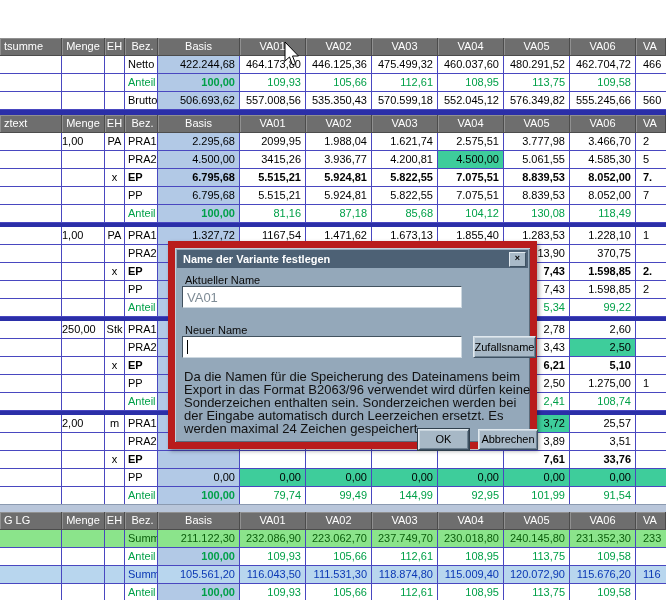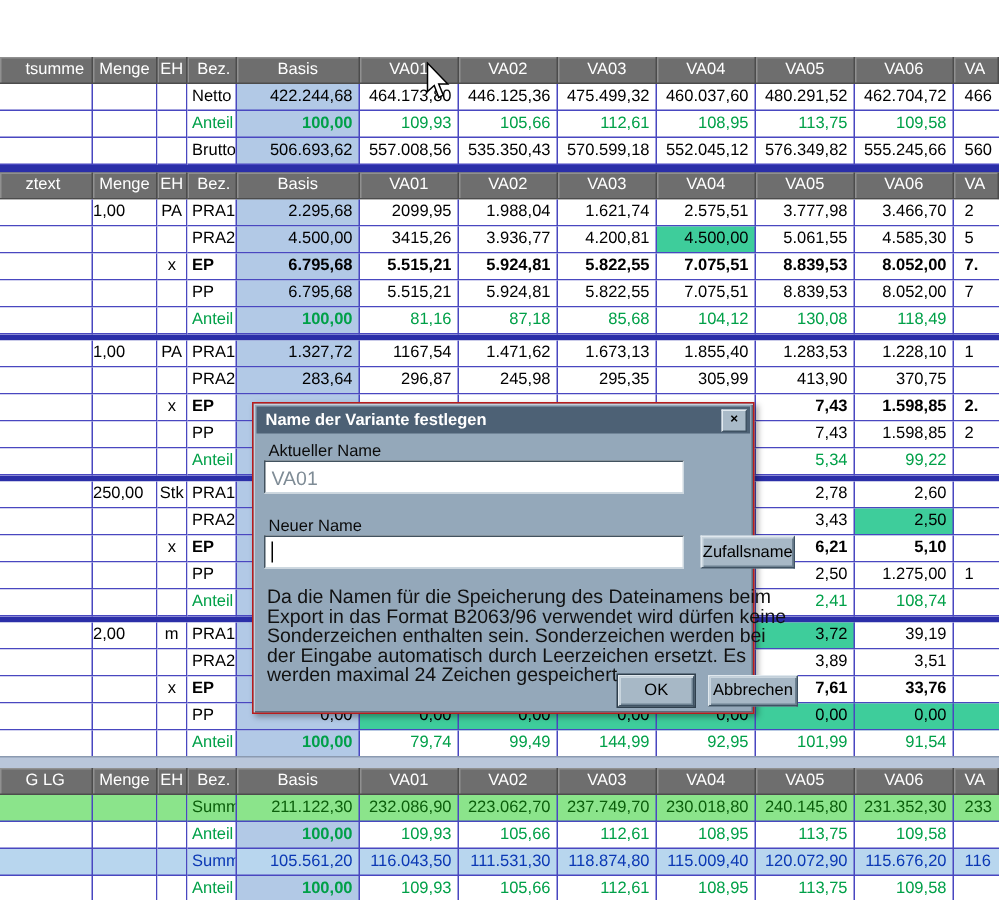--- a/index.html
+++ b/index.html
@@ -23,43 +23,43 @@
   .c-eh{width:20px;text-align:center;}
   .c-bez{width:33px;padding-left:3px;}
   .c-basis{width:82px;text-align:right;padding-right:4px;background:#b2c9e6;}
   .c-va{width:66px;text-align:right;padding-right:4px;}
   .c-part{width:30px;padding-left:7px;border-right:none;}
 
   
   .hdr{background:#6e6e6e;}
   .hdr .cell{background:#6e6e6e;color:#fff;border-right:1px solid #4c4c4c;border-bottom:1px solid #4c4c4c;
              box-shadow:inset 1px 1px 0 #909090;text-align:center;padding-right:0;font-size:11px;}
-  .hdr .c-label{text-align:left;padding-left:17px;}
+  .hdr .c-label{text-align:left;padding-left:4px;}
   .hdr .c-part{text-align:left;padding-left:7px;}
 
   
   .r-anteil .cell{color:#00a048;}
   .r-anteil .c-basis{font-weight:bold;}
   .r-ep .cell{font-weight:bold;}
   .r-ep .c-eh{font-weight:normal;}
   .r-summe-green .cell{background:#8be48b;color:#0b5e0b;}
   .r-summe-green .c-basis{background:#8be48b;}
   .r-summe-blue .cell{background:#b8d6ee;color:#0b38b4;}
   .r-summe-blue .c-basis{background:#b8d6ee;}
   .cell-green{background:#3ecd9b !important;}
   .r-clip{height:17px;}
   .r-clip .cell{border-bottom:none;}
 
   .sep{height:5px;background:#2b2fa8;}
   .sep-thin{height:4px;}
   .strip{height:8px;background:#b9c6da;border-top:1px solid #8b9ab0;box-sizing:border-box;}
 
   
-  .dialog{position:absolute;left:168px;top:268px;width:335px;height:208px;background:#94a8ba;
-          border:1px solid #b91c1c;box-sizing:border-box;
+  .dialog{position:absolute;left:168px;top:241px;width:369px;height:208px;background:#94a8ba;
+          border:7px solid #b91c1c;box-sizing:border-box;
           box-shadow:inset 1px 1px 0 #c3d0da,inset -1px -1px 0 #5a6c7c,2px 2px 4px rgba(0,0,0,.35);}
   .dlg-title{position:absolute;left:2px;top:2px;right:2px;height:18px;background:#4d6175;
              display:flex;align-items:center;padding:0 2px 0 6px;color:#fff;font-weight:bold;font-size:11px;}
   .dlg-close{margin-left:auto;width:15px;height:13px;background:#a9bac8;border:1px solid;
              border-color:#e2eaf0 #3f5263 #3f5263 #e2eaf0;font-size:9px;line-height:11px;
              text-align:center;font-weight:bold;color:#000;cursor:default;}
   .dlg-label{position:absolute;font-size:11px;color:#0a0a0a;}
   .dlg-input{position:absolute;height:22px;width:280px;background:#fff;border:1px solid;
              border-color:#42525f #cdd8e0 #cdd8e0 #42525f;box-sizing:border-box;
              font-family:"Liberation Sans",sans-serif;font-size:13px;padding:0 0 0 4px;outline:none;}
@@ -370,21 +370,21 @@
         <div class="cell c-label"></div>
         <div class="cell c-menge">2,00</div>
         <div class="cell c-eh">m</div>
         <div class="cell c-bez">PRA1</div>
         <div class="cell c-basis"></div>
         <div class="cell c-va"></div>
         <div class="cell c-va"></div>
         <div class="cell c-va"></div>
         <div class="cell c-va"></div>
         <div class="cell c-va cell-green">3,72</div>
-        <div class="cell c-va">39,19</div>
+        <div class="cell c-va">25,57</div>
         <div class="cell c-part"></div>
       </div>
       <div class="row r-plain">
         <div class="cell c-label"></div>
         <div class="cell c-menge"></div>
         <div class="cell c-eh"></div>
         <div class="cell c-bez">PRA2</div>
         <div class="cell c-basis"></div>
         <div class="cell c-va"></div>
         <div class="cell c-va"></div>

